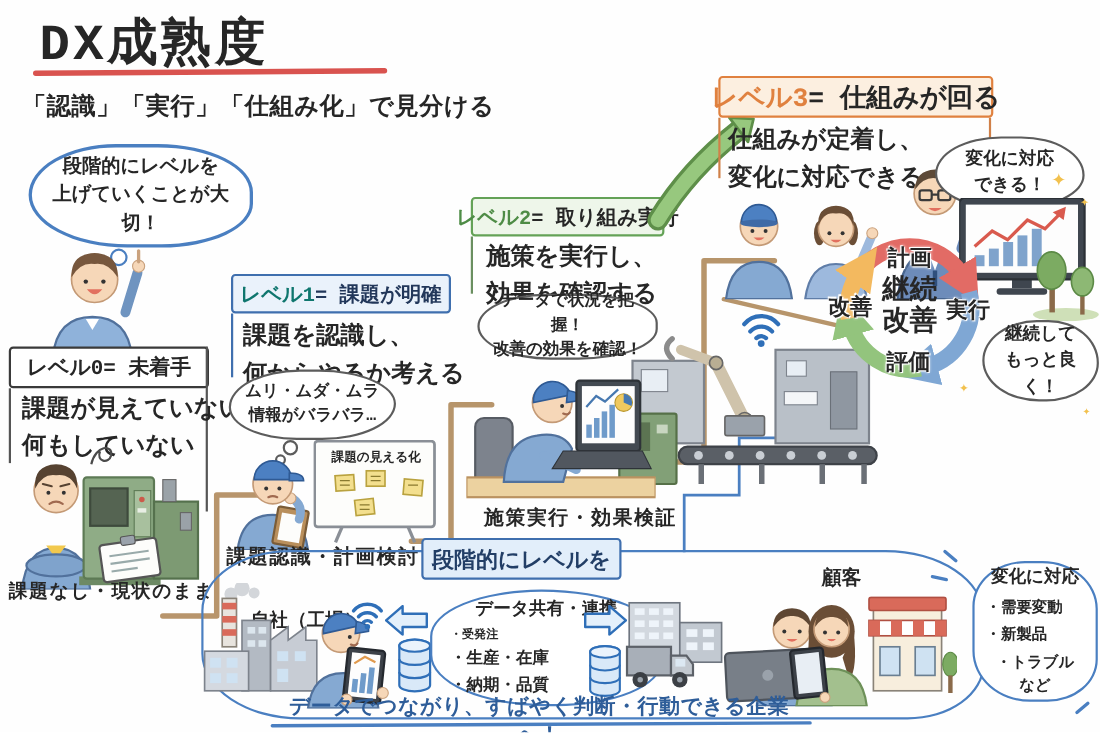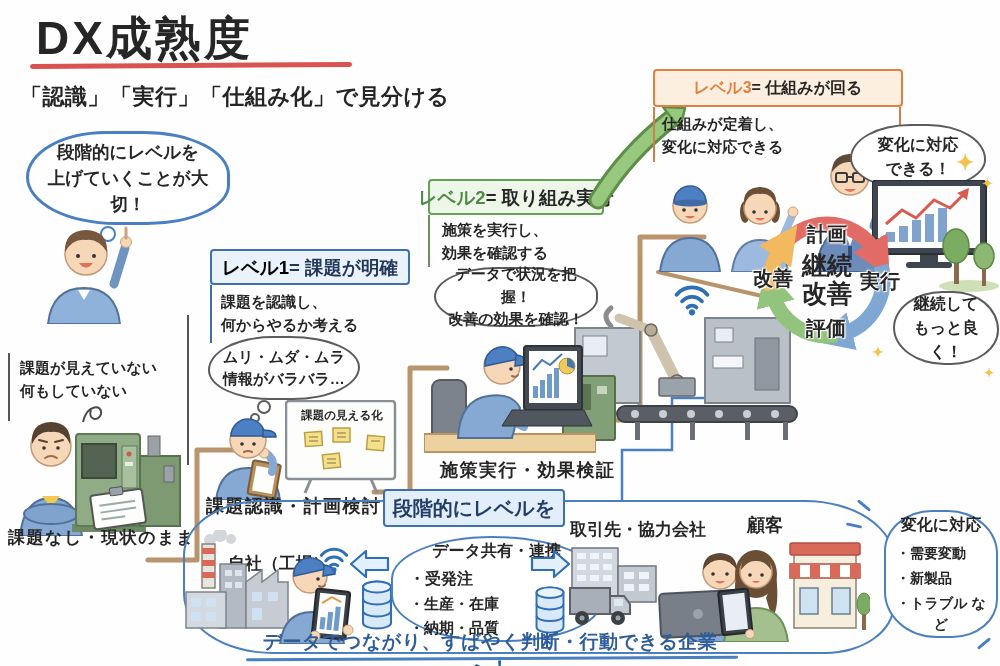--- a/index.html
+++ b/index.html
@@ -1,21 +1,21 @@
 <!DOCTYPE html>
 <html><head>
 <meta charset="utf-8">
 <style>
   html,body{margin:0;padding:0;background:#fff;}
   .canvas{position:relative;width:1000px;height:666px;background:#fefefe;overflow:hidden;
-          font-family:Liberation Sans, sans-serif;color:#262626;}
+          font-family:Liberation Mono, monospace;color:#262626;}
   .abs{position:absolute;}
   .lvlbox{position:absolute;display:flex;align-items:center;justify-content:center;
           border-radius:4px;font-weight:700;white-space:nowrap;box-sizing:border-box;background:#fff;}
-  .desc{position:absolute;font-size:15px;line-height:1.55;white-space:pre-line;font-weight:600;}
+  .desc{position:absolute;font-size:22px;line-height:1.55;white-space:pre-line;font-weight:600;}
   .caption{position:absolute;font-size:18px;font-weight:700;letter-spacing:1.5px;}
   .bubble{position:absolute;background:#fff;display:flex;align-items:center;justify-content:center;
           text-align:center;font-size:15px;line-height:1.5;white-space:pre-line;font-weight:600;
           padding:6px 10px;box-sizing:border-box;}
   .b-blue{border:2.5px solid #4a7fc1;}
   .b-dark{border:2.2px solid #5c5c5c;}
   .vrule{position:absolute;width:2px;}
   .cyc-label{position:absolute;width:52px;text-align:center;font-size:20px;font-weight:700;
              text-shadow:0 0 3px #fff,0 0 3px #fff,1px 1px 0 #fff,-1px -1px 0 #fff;}
   .sparkle{position:absolute;color:#f2c14e;font-weight:700;}
@@ -51,20 +51,24 @@
     <path d="M98,26 V16" stroke="#caa27e" stroke-width="3" stroke-linecap="round"></path>
     <path d="M20,112 Q24,76 56,76 Q88,76 92,112 Z" fill="#8fb2da" stroke="#51719c" stroke-width="2"></path>
     <path d="M50,78 L56,88 L62,78 Z" fill="#fff"></path>
     <circle cx="58" cy="42" r="21" fill="#f6d7b8" stroke="#c49a76" stroke-width="1.5"></circle>
     <path d="M37,40 Q36,19 58,18 Q80,19 79,40 Q70,26 58,28 Q45,26 37,40 Z" fill="#77573d"></path>
     <circle cx="50" cy="44" r="2" fill="#333"></circle>
       <circle cx="66" cy="44" r="2" fill="#333"></circle>
     <path d="M51,51 Q58,60 65,51 Z" fill="#e2705f"></path>
   </svg>
 
+  <div class="lvlbox" style="left:8px;top:315px;width:182px;height:38px;border:2.5px solid #3a3a3a;font-size:19px;">
+    <span>レベル0</span>
+      <span> = 未着手</span>
+  </div>
   <div class="vrule" style="left:8px;top:353px;height:68px;background:#555;"></div>
   <div class="vrule" style="left:187px;top:315px;height:150px;background:#555;"></div>
   <div class="desc" style="left:20px;top:356px;">課題が見えていない
 何もしていない</div>
   <svg class="abs" style="left:80px;top:402px;" width="28" height="26" viewBox="0 0 28 26">
     <path d="M3,20 C7,2 23,2 21,12 C19,20 7,18 11,8" fill="none" stroke="#4a4a4a" stroke-width="2"></path>
   </svg>
   <svg class="abs" style="left:12px;top:398px;" width="78" height="138" viewBox="0 0 78 138">
     <path d="M8,138 Q12,100 39,100 Q66,100 70,138 Z" fill="#85a9d2" stroke="#51719c" stroke-width="2"></path>
     <path d="M30,98 L39,110 L48,98 Z" fill="#f2c94e"></path>
@@ -88,21 +92,21 @@
     <rect x="94" y="42" width="10" height="16" fill="#9aa2a8" stroke="#666"></rect>
   </svg>
   <svg class="abs" style="left:90px;top:486px;transform:rotate(-8deg);" width="58" height="44" viewBox="0 0 58 44">
     <rect x="2" y="6" width="52" height="34" rx="3" fill="#fdfdfb" stroke="#555" stroke-width="2"></rect>
     <rect x="22" y="1" width="13" height="8" rx="2" fill="#9aa2ab" stroke="#555"></rect>
     <path d="M10,17 H46 M10,24 H46 M10,31 H34" stroke="#9aa" stroke-width="2"></path>
   </svg>
   <div class="caption" style="left:8px;top:526px;font-size:17px;">課題なし・現状のまま</div>
 
   <div class="lvlbox" style="left:210px;top:249px;width:200px;height:36px;border:2.5px solid #3f6fae;background:#eaf2fb;font-size:18.5px;">
-    <span style="color:#000000;">レベル1</span>
+    <span style="color:#0f766e;">レベル1</span>
       <span style="color:#22375a;"> = 課題が明確</span>
   </div>
   <div class="vrule" style="left:210px;top:285px;height:58px;background:#3f6fae;"></div>
   <div class="desc" style="left:221px;top:290px;">課題を認識し、
 何からやるか考える</div>
   <div class="bubble b-dark" style="left:208px;top:336px;width:152px;height:64px;border-radius:48% 52% 50% 46% / 60% 55% 58% 52%;">ムリ・ムダ・ムラ
 情報がバラバラ…</div>
   <div class="abs" style="left:257px;top:400px;width:10px;height:10px;border:2px solid #5c5c5c;border-radius:50%;background:#fff;"></div>
   <div class="abs" style="left:250px;top:413px;width:6px;height:6px;border:2px solid #5c5c5c;border-radius:50%;background:#fff;"></div>
   <svg class="abs" style="left:210px;top:396px;" width="84" height="104" viewBox="0 0 84 104">
@@ -208,21 +212,21 @@
     <path d="M88,82 L160,82 L168,98 L78,98 Z" fill="#51575f" stroke="#2e3338"></path>
   </svg>
   <div class="caption" style="left:440px;top:458px;">施策実行・効果検証</div>
 
   <svg class="abs" style="left:586px;top:98px;" width="112" height="112" viewBox="0 0 112 112">
     <path d="M12,102 Q40,56 86,20" fill="none" stroke="#5e8f49" stroke-width="19" stroke-linecap="round"></path>
     <path d="M12,102 Q40,56 86,20" fill="none" stroke="#97c87e" stroke-width="13" stroke-linecap="round"></path>
     <polygon points="99,10 94,31 77,9" fill="#97c87e" stroke="#5e8f49" stroke-width="2.5" stroke-linejoin="round"></polygon>
   </svg>
 
-  <div class="lvlbox" style="left:653px;top:69px;width:250px;height:38px;border:2.5px solid #e0813f;background:#fcefe0;font-size:16px;">
+  <div class="lvlbox" style="left:653px;top:69px;width:250px;height:38px;border:2.5px solid #e0813f;background:#fcefe0;font-size:24px;">
     <span style="color:#e0813f;">レベル3</span>
       <span> = 仕組みが回る</span>
   </div>
   <div class="vrule" style="left:653px;top:107px;height:55px;background:#d08048;"></div>
   <div class="vrule" style="left:899px;top:107px;height:78px;background:#d08048;"></div>
   <div class="desc" style="left:662px;top:112px;">仕組みが定着し、
 変化に対応できる</div>
   <svg class="abs" style="left:652px;top:146px;" width="148" height="126" viewBox="0 0 148 126">
     <path d="M8,126 Q12,92 38,92 Q64,92 68,126 Z" fill="#85a9d2" stroke="#51719c" stroke-width="2"></path>
     <circle cx="38" cy="60" r="17" fill="#f6d7b8" stroke="#c49a76" stroke-width="1.5"></circle>
@@ -377,34 +381,33 @@
   <svg class="abs" style="left:350px;top:550px;" width="40" height="28" viewBox="0 0 40 28">
     <polygon points="38,8 16,8 16,1 1,14 16,27 16,20 38,20" fill="#e4f0fb" stroke="#2f6fb8" stroke-width="2.2" stroke-linejoin="round"></polygon>
   </svg>
   <svg class="abs" style="left:360px;top:578px;" width="34" height="54" viewBox="0 0 34 54">
     <path d="M3,9 A14,5.5 0 0 1 31,9 V45 A14,5.5 0 0 1 3,45 Z" fill="#d9e9f8" stroke="#2f6fb8" stroke-width="2"></path>
     <ellipse cx="17" cy="9" rx="14" ry="5.5" fill="#eaf3fc" stroke="#2f6fb8" stroke-width="2"></ellipse>
     <path d="M3,21 A14,5.5 0 0 0 31,21 M3,33 A14,5.5 0 0 0 31,33" fill="none" stroke="#2f6fb8" stroke-width="2"></path>
   </svg>
   <div class="bubble b-blue" style="left:391px;top:536px;width:211px;height:106px;border-radius:48% 52% 46% 50% / 40% 42% 38% 44%;flex-direction:column;align-items:flex-start;padding:10px 16px;">
     <div style="font-size:16px;font-weight:700;align-self:center;">データ共有・連携</div>
-    <div style="font-size:16px;margin-top:4px;text-align:center;">・受発注</div>
+    <div style="font-size:11px;margin-top:4px;text-align:center;">・受発注</div>
     <div style="font-size:15px;margin-top:2px;">・生産・在庫</div>
     <div style="font-size:15px;margin-top:2px;">・納期・品質</div>
   </div>
   <svg class="abs" style="left:530px;top:550px;" width="40" height="28" viewBox="0 0 40 28">
     <polygon points="2,8 24,8 24,1 39,14 24,27 24,20 2,20" fill="#e4f0fb" stroke="#2f6fb8" stroke-width="2.2" stroke-linejoin="round"></polygon>
   </svg>
   <svg class="abs" style="left:532px;top:584px;" width="36" height="52" viewBox="0 0 34 54">
     <path d="M3,9 A14,5.5 0 0 1 31,9 V45 A14,5.5 0 0 1 3,45 Z" fill="#d9e9f8" stroke="#2f6fb8" stroke-width="2"></path>
     <ellipse cx="17" cy="9" rx="14" ry="5.5" fill="#eaf3fc" stroke="#2f6fb8" stroke-width="2"></ellipse>
     <path d="M3,21 A14,5.5 0 0 0 31,21 M3,33 A14,5.5 0 0 0 31,33" fill="none" stroke="#2f6fb8" stroke-width="2"></path>
   </svg>
 
-  <div class="abs" style="left:570px;top:518px;font-size:17px;font-weight:700;">取引先・協力会社</div>
   <svg class="abs" style="left:568px;top:546px;" width="92" height="58" viewBox="0 0 92 58">
     <rect x="4" y="2" width="46" height="54" fill="#d2d8df" stroke="#6f7680" stroke-width="1.5"></rect>
     <g fill="#eef4fa">
         <rect x="9" y="7" width="9" height="6"></rect>
         <rect x="22" y="7" width="9" height="6"></rect>
         <rect x="35" y="7" width="9" height="6"></rect>
         <rect x="9" y="18" width="9" height="6"></rect>
         <rect x="22" y="18" width="9" height="6"></rect>
         <rect x="35" y="18" width="9" height="6"></rect>
         <rect x="9" y="29" width="9" height="6"></rect>

